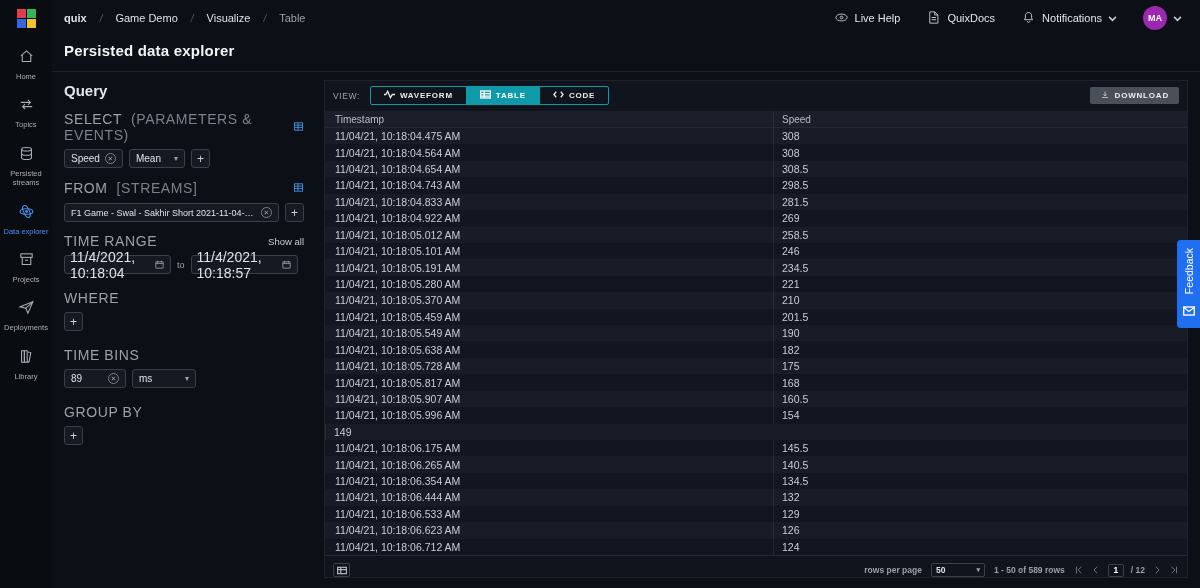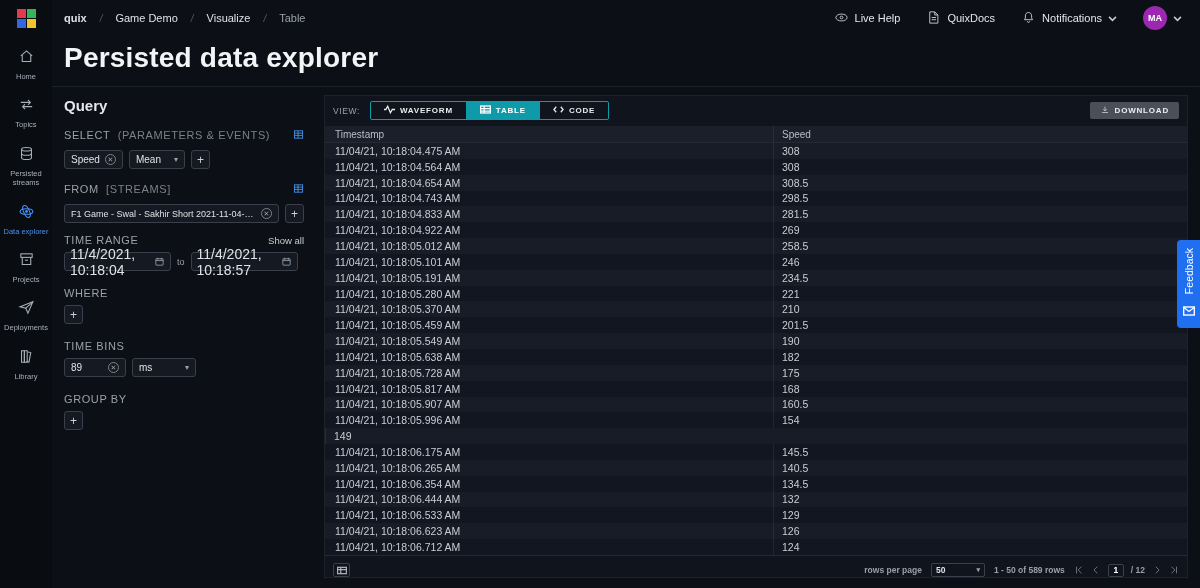--- a/index.html
+++ b/index.html
@@ -32,30 +32,30 @@
   .crumb.current { color:#9aa0a9; }
   .crumb-sep { color:#565d68; font-size:10px; font-style:italic; }
   .topbar-right { margin-left:auto; display:flex; align-items:center; gap:26px; font-size:11px; }
   .top-item { display:flex; align-items:center; gap:6px; cursor:pointer; color:#e2e5e9; }
   .top-item svg { stroke:#c6cbd2; fill:none; stroke-width:1.5; width:15px; height:15px; }
   .chev svg { width:9px; height:6px; stroke:#c6cbd2; fill:none; stroke-width:1.8; }
   .avatar { width:24px; height:24px; border-radius:50%; background:#9c27b0; color:#fff; font-size:9px; font-weight:bold; display:flex; align-items:center; justify-content:center; }
 
   
   .title-row { padding:6px 12px 12px 12px; border-bottom:1px solid #1b212b; flex-shrink:0; }
-  .page-title { font-size:28px; font-weight:bold; color:#f2f4f6; letter-spacing:0.2px; }
+  .page-title { font-size:15px; font-weight:bold; color:#f2f4f6; letter-spacing:0.2px; }
 
   
   .content { flex:1; display:flex; min-height:0; }
 
   
   .query-panel { width:266px; flex-shrink:0; padding:10px 14px 4px 12px; }
   .query-title { font-size:15px; font-weight:bold; margin-bottom:12px; }
   .sec-label { display:flex; align-items:center; justify-content:space-between; margin:11px 0 6px; }
-  .sec-label .lbl { font-size:11px; letter-spacing:0.6px; color:#9aa1ab; }
+  .sec-label .lbl { font-size:14px; letter-spacing:0.6px; color:#9aa1ab; }
   .sec-label .hint { color:#7a818c; }
   .grid-ico svg { width:11px; height:11px; stroke:#4a9df8; fill:none; stroke-width:1.8; cursor:pointer; }
   .ctl-row { display:flex; align-items:center; gap:6px; margin-bottom:4px; }
   .box { border:1px solid #39404b; border-radius:3px; background:#141922; height:19px; display:flex; align-items:center; gap:5px; padding:0 6px; font-size:10px; color:#dfe2e6; cursor:pointer; }
   .close-ico { width:11px; height:11px; border-radius:50%; border:1px solid #7c828b; color:#9aa0a8; font-size:7px; line-height:9px; text-align:center; flex-shrink:0; cursor:pointer; }
   .caret { color:#9aa0a8; font-size:8px; margin-left:auto; }
   .plus-btn { width:19px; height:19px; flex-shrink:0; border:1px solid #39404b; border-radius:3px; background:#141922; color:#cfd3d8; font-size:12px; display:flex; align-items:center; justify-content:center; cursor:pointer; }
   .agg-box { width:56px; }
   .stream-box { flex:1; min-width:0; justify-content:space-between; font-size:9px; }
   .stream-box .stream-text { white-space:nowrap; overflow:hidden; text-overflow:ellipsis; }

